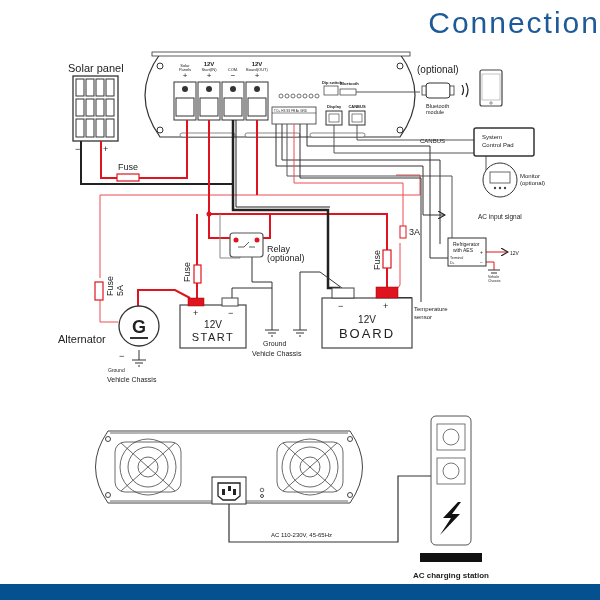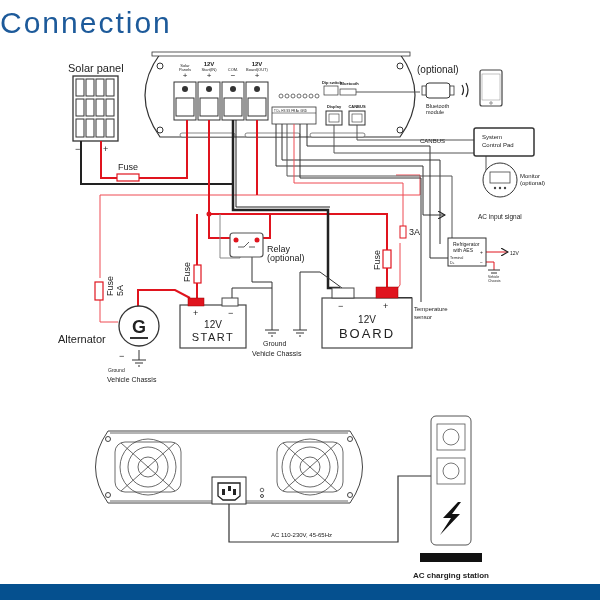--- a/index.html
+++ b/index.html
@@ -1,17 +1,17 @@
 <!DOCTYPE html>
 <html><head>
 <meta charset="utf-8">
 <style>
   html,body{margin:0;padding:0;background:#fff;}
   body{width:600px;height:600px;position:relative;overflow:hidden;font-family:"Liberation Sans",sans-serif;}
-  #title{position:absolute;top:6px;left:0;width:600px;text-align:left;font-size:30px;letter-spacing:2px;color:#1d5a9a;font-family:"Liberation Sans",sans-serif;}
+  #title{position:absolute;top:6px;left:0;width:600px;text-align:right;font-size:30px;letter-spacing:2px;color:#1d5a9a;font-family:"Liberation Sans",sans-serif;}
   #footer-bar{position:absolute;left:0;top:584px;width:600px;height:16px;background:#05508f;}
   svg{position:absolute;left:0;top:0;}
   .lbl{font-family:"Liberation Sans",sans-serif;fill:#222;}
 </style>
 </head>
 <body>
 
 <div id="title">Connection</div>
 
 <svg width="600" height="600" viewBox="0 0 600 600">

